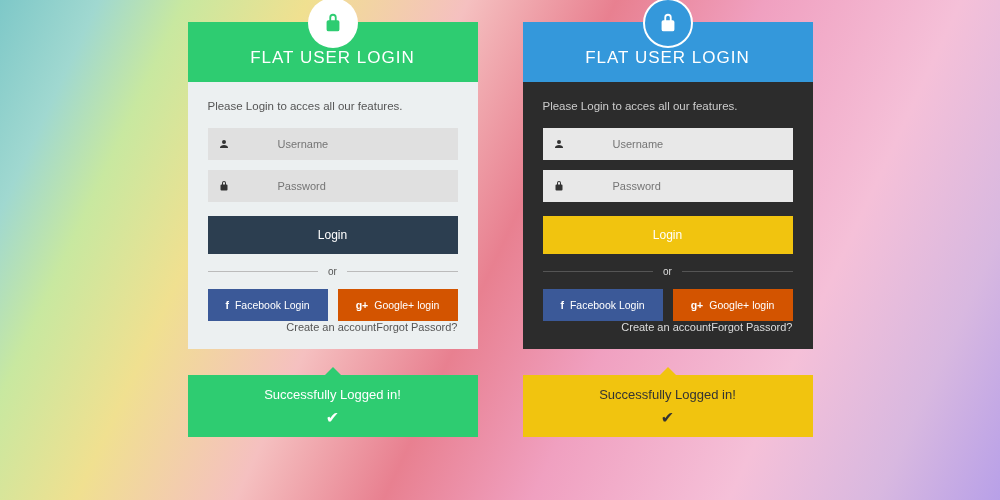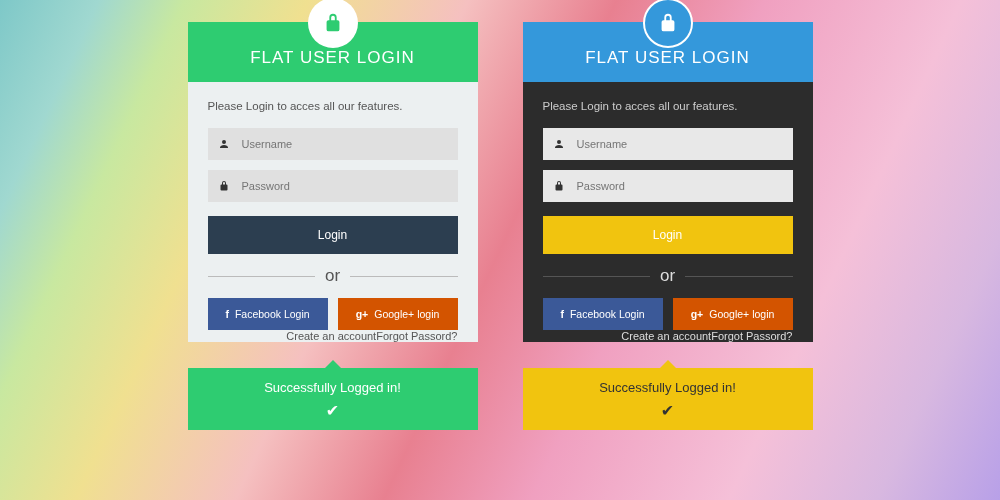--- a/index.html
+++ b/index.html
@@ -26,47 +26,47 @@
 .icon-circle.blue { background: #3498db; border: 2px solid #fff; }
 .icon-circle svg { width: 22px; height: 22px; }
 
 .header {
   text-align: center; color: #fff; font-size: 17px; font-weight: 400;
   letter-spacing: 1px; padding: 26px 0 14px 0;
 }
 .header.green { background: #2ecc71; }
 .header.blue { background: #3498db; }
 
-.body { padding: 18px 20px 0 20px; font-size: 12px; }
+.body { padding: 18px 20px 16px 20px; font-size: 12px; }
 .body.light { background: #ecf0f1; color: #555; }
 .body.dark { background: #2c2c2c; color: #ddd; }
 
 .prompt { margin-bottom: 16px; font-size: 11.5px; }
 .body.dark .prompt { color: #ccc; }
 
 .input-row {
   display: flex; align-items: center; background: #e0e0e0;
   margin-bottom: 10px; height: 32px; padding: 0 10px; font-size: 11px;
 }
 .body.dark .input-row { background: #e8e8e8; }
 .input-row .ico { width: 16px; margin-right: 8px; color: #333; display:flex; }
 .input-row input {
   border: none; background: transparent; outline: none;
-  font-size: 11px; flex: 1; color: #333;
+  font-size: 11px; flex: 1; color: #333; margin-left: 36px;
 }
 
 .login-btn {
   width: 100%; height: 38px; border: none; color: #fff;
   font-size: 12px; cursor: pointer; margin-top: 4px;
 }
 .login-btn.dark { background: #2c3e50; }
 .login-btn.yellow { background: #f1c40f; color: #fff; }
 
 .or-row {
-  display: flex; align-items: center; margin: 12px 0; font-size: 17px;
+  display: flex; align-items: center; margin: 12px 0; font-size: 10px;
 }
 .or-row .line { flex: 1; height: 1px; background: #bbb; }
 .body.dark .or-row .line { background: #555; }
 .or-row .or { padding: 0 10px; }
 
 .social { display: flex; gap: 10px; }
 .social button {
   flex: 1; height: 32px; border: none; color: #fff;
   font-size: 10.5px; cursor: pointer;
   display: flex; align-items: center; justify-content: center; gap: 6px;

